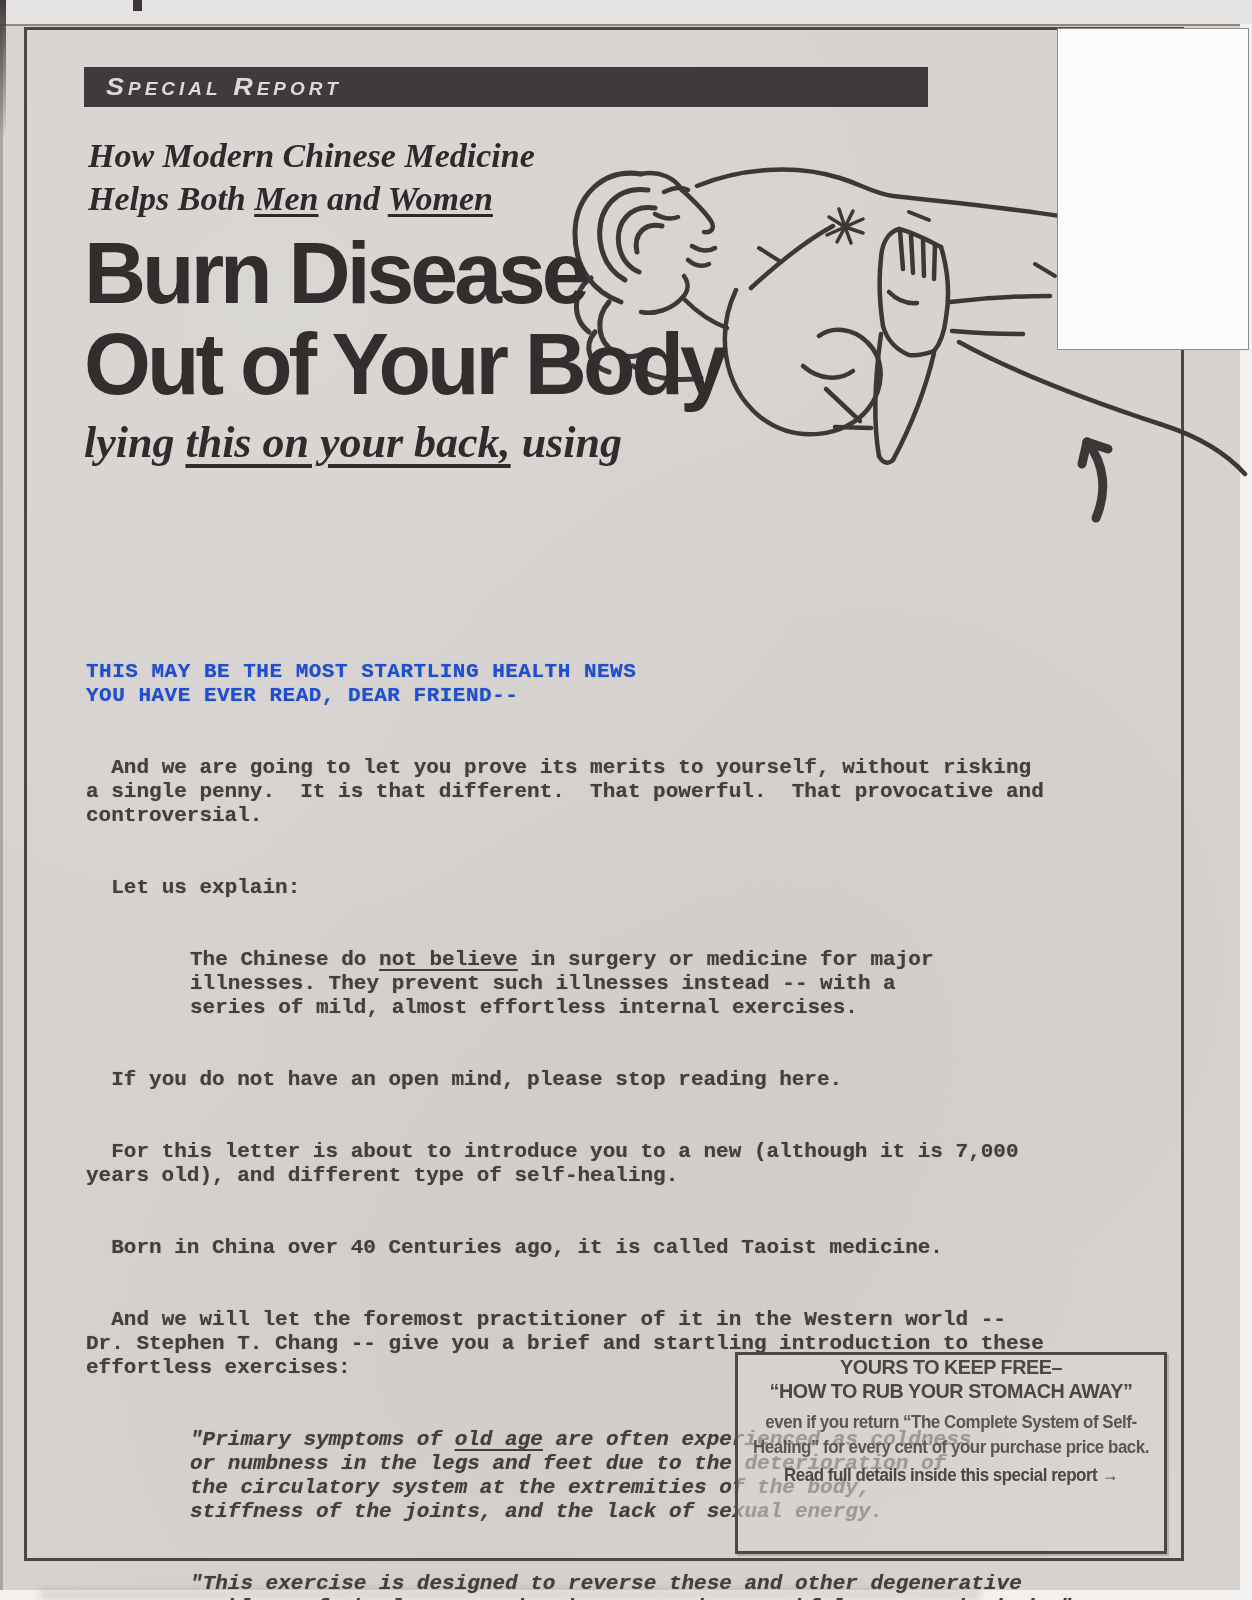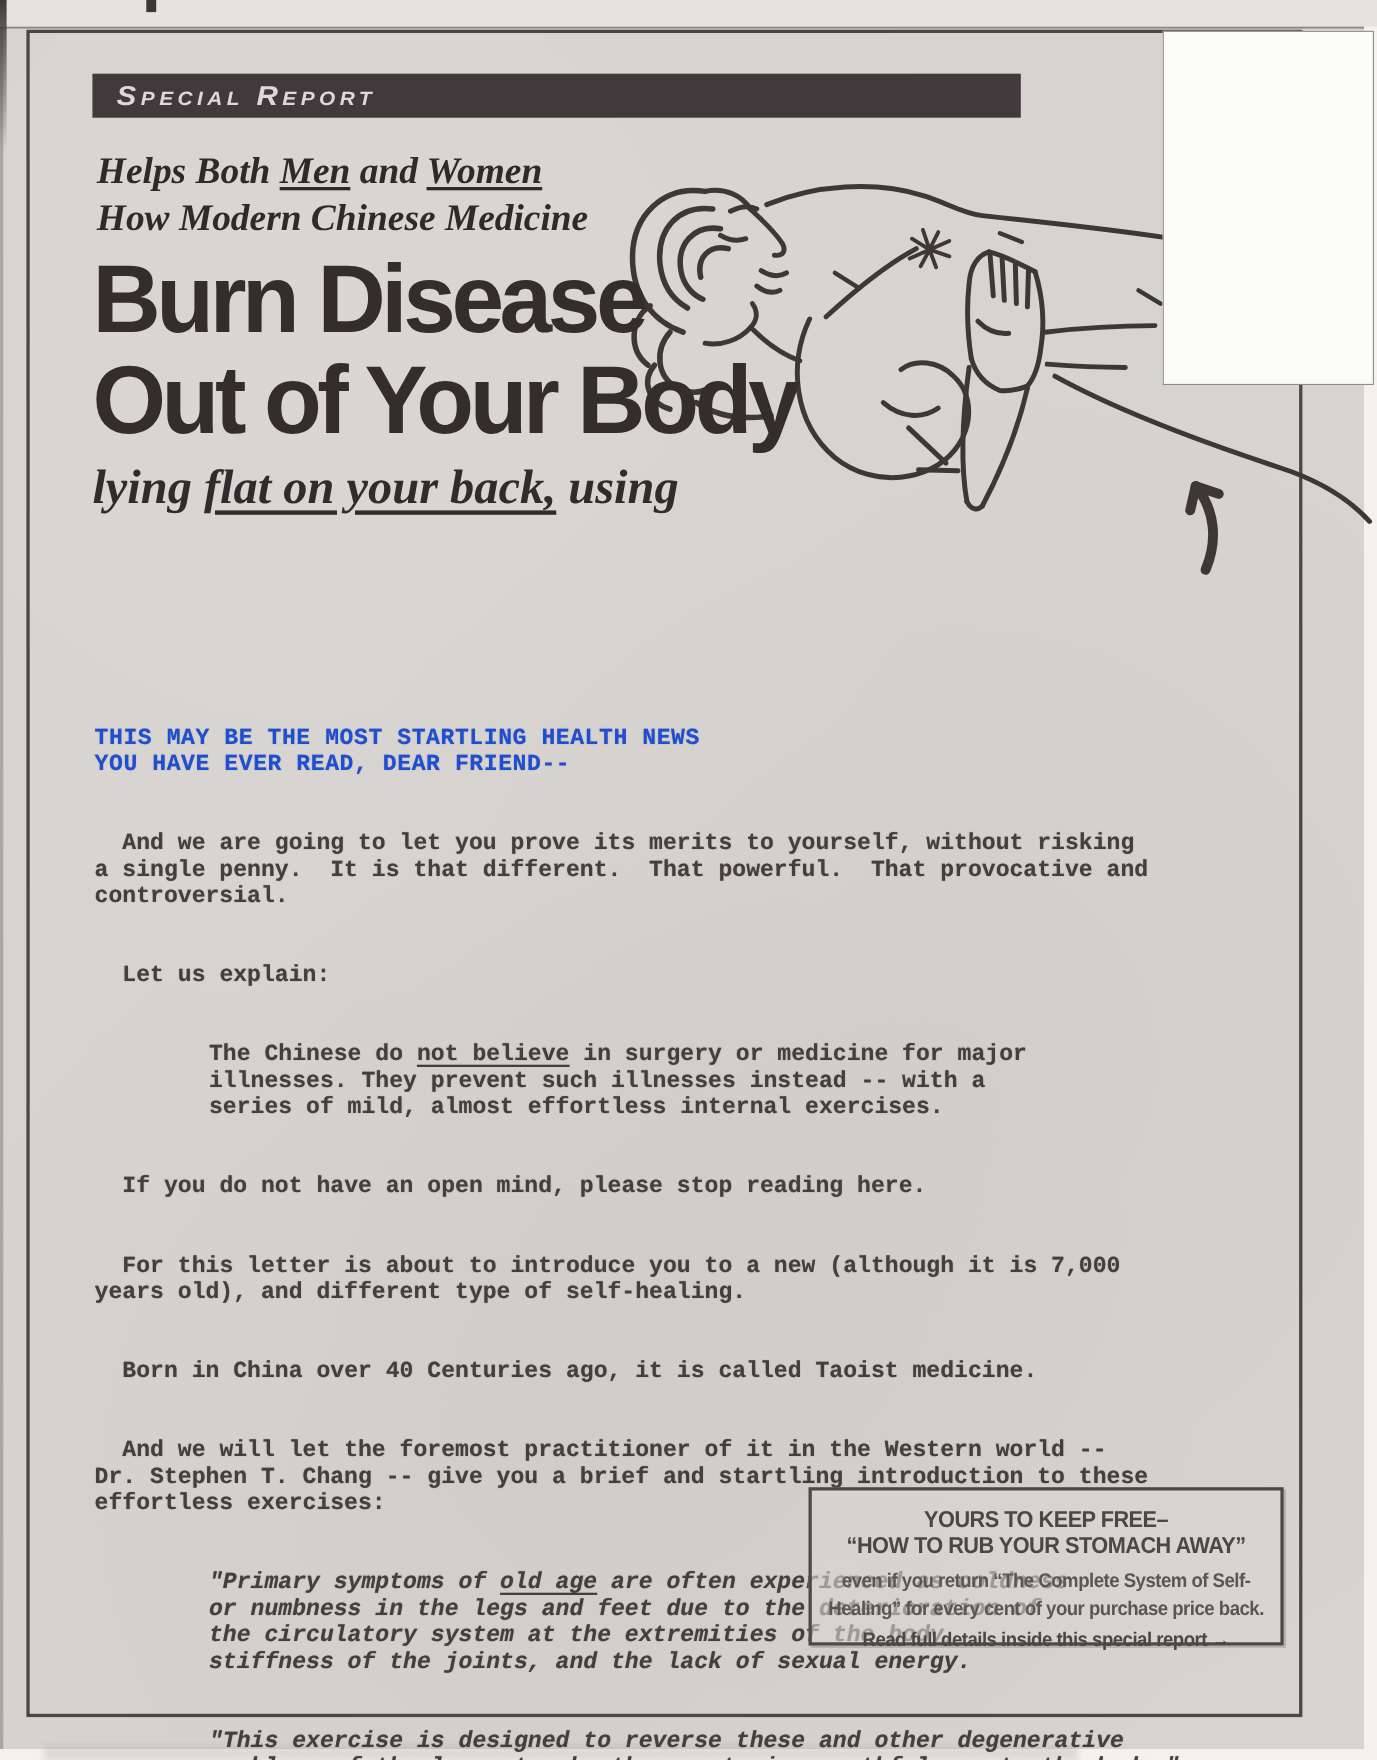--- a/index.html
+++ b/index.html
@@ -33,52 +33,52 @@
     font-family:"Liberation Mono","DejaVu Sans Mono",monospace;font-weight:bold;font-size:21px;line-height:24px;
     color:#453f3c;white-space:pre-wrap;text-shadow:0 0 1px rgba(70,60,55,.55);}
   .typed p{margin:0;}
   .typed u{text-decoration-thickness:2px;text-underline-offset:4px;}
   .salut{letter-spacing:.5px;color:#1d4ed8;}
   .mb-a{margin-bottom:30px;}  .mb-b{margin-bottom:24px;}  .mb-c{margin-bottom:20px;}
   .mb-d{margin-bottom:22px;}  .mb-e{margin-bottom:16px;}  .mb-f{margin-bottom:18px;}
   .mb-g{margin-bottom:14px;}  .mb-h{margin-bottom:26px;}
   .bq{margin-left:104px !important;}
   .ital{font-style:italic;}
-  .offer{position:absolute;left:735px;top:1352px;width:432px;height:144px;border:3px solid #4e4848;z-index:8;
-    box-shadow:2px 2px 0 rgba(80,75,72,.25);background:rgba(216,213,210,.6);text-align:center;box-sizing:border-box;padding-top:15px;}
+  .offer{position:absolute;left:735px;top:1352px;width:432px;height:202px;border:3px solid #4e4848;z-index:8;
+    box-shadow:2px 2px 0 rgba(80,75,72,.25);background:rgba(216,213,210,.6);text-align:center;box-sizing:border-box;}
   .offer .h{font-family:"Liberation Sans",sans-serif;font-weight:bold;font-size:21px;line-height:24px;color:#4c4644;letter-spacing:-.5px;transform:scaleX(.94);}
   .offer .b{font-family:"Liberation Sans",sans-serif;font-weight:bold;font-size:18px;line-height:25px;color:#5b5654;margin-top:7px;letter-spacing:-.5px;transform:scaleX(.94);white-space:pre-wrap;}
   .offer .c{font-family:"Liberation Sans",sans-serif;font-weight:bold;font-size:18px;color:#4c4644;margin-top:5px;letter-spacing:-.5px;transform:scaleX(.94);}
   .bottom-shade{position:absolute;left:40px;top:1588px;width:940px;height:12px;background:rgba(150,145,140,.25);filter:blur(3px);}
 </style>
 </head>
 <body>
 
 <div class="paper"></div>
 <div class="top-strip"></div>
 <div class="tick"></div>
 <div class="left-sliver"></div>
 <div class="frame"></div>
 
 <div class="banner">
   <span>Special Report</span>
 </div>
 
 <div class="kicker">
+  <div><span>How Modern Chinese Medicine</span></div>
   <div><span>Helps Both </span><u>Men</u><span> and </span><u>Women</u></div>
-  <div><span>How Modern Chinese Medicine</span></div>
 </div>
 
 <div class="headline">
   <div>Burn Disease</div>
   <div>Out of Your Body</div>
 </div>
 
 <div class="subhead">
-  <div><span>lying </span><u>flat on your back,</u><span> using</span></div>
+  <div><span>lying </span><u>this on your back,</u><span> using</span></div>
 </div>
 
 <div class="figure">
   <svg width="705" height="445" viewBox="0 0 705 445" fill="none" stroke="#3d3737" stroke-width="4.5" stroke-linecap="round" stroke-linejoin="round">
 
     <g stroke-width="5">
       <path d="M96,44 C58,38 30,66 30,104 C30,138 48,162 76,172"></path>
       <path d="M103,60 C72,56 52,78 55,110 C57,128 66,142 80,150"></path>
       <path d="M110,78 C86,74 70,92 74,116 C76,128 84,138 94,142"></path>
       <path d="M117,96 C100,92 88,104 92,122"></path>

